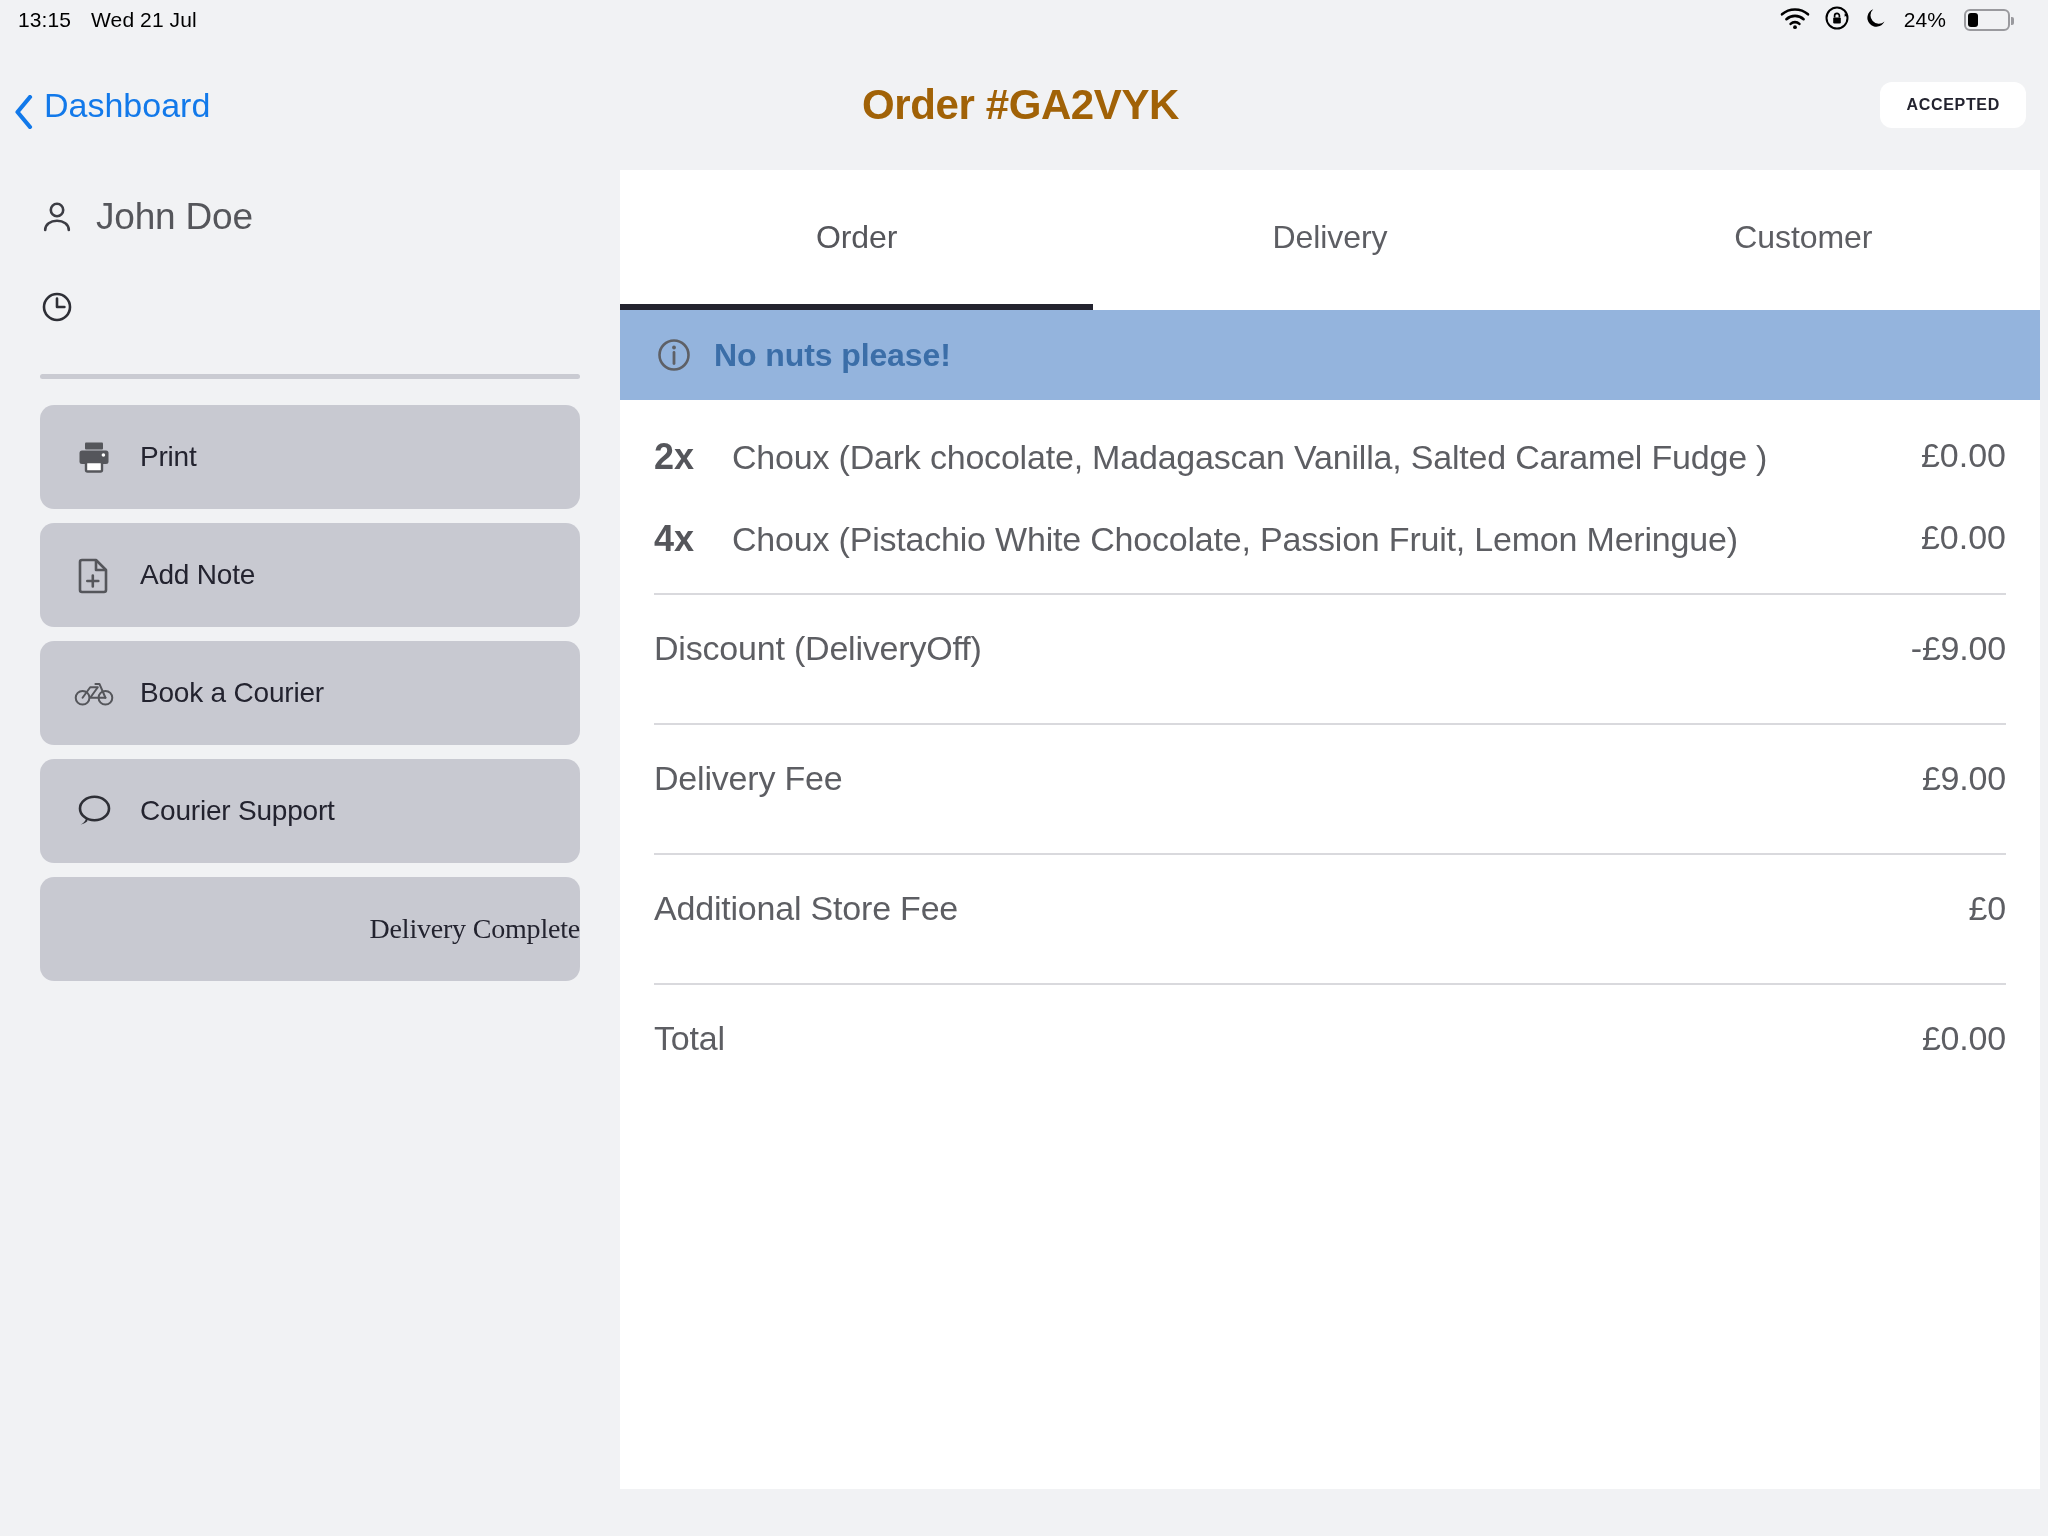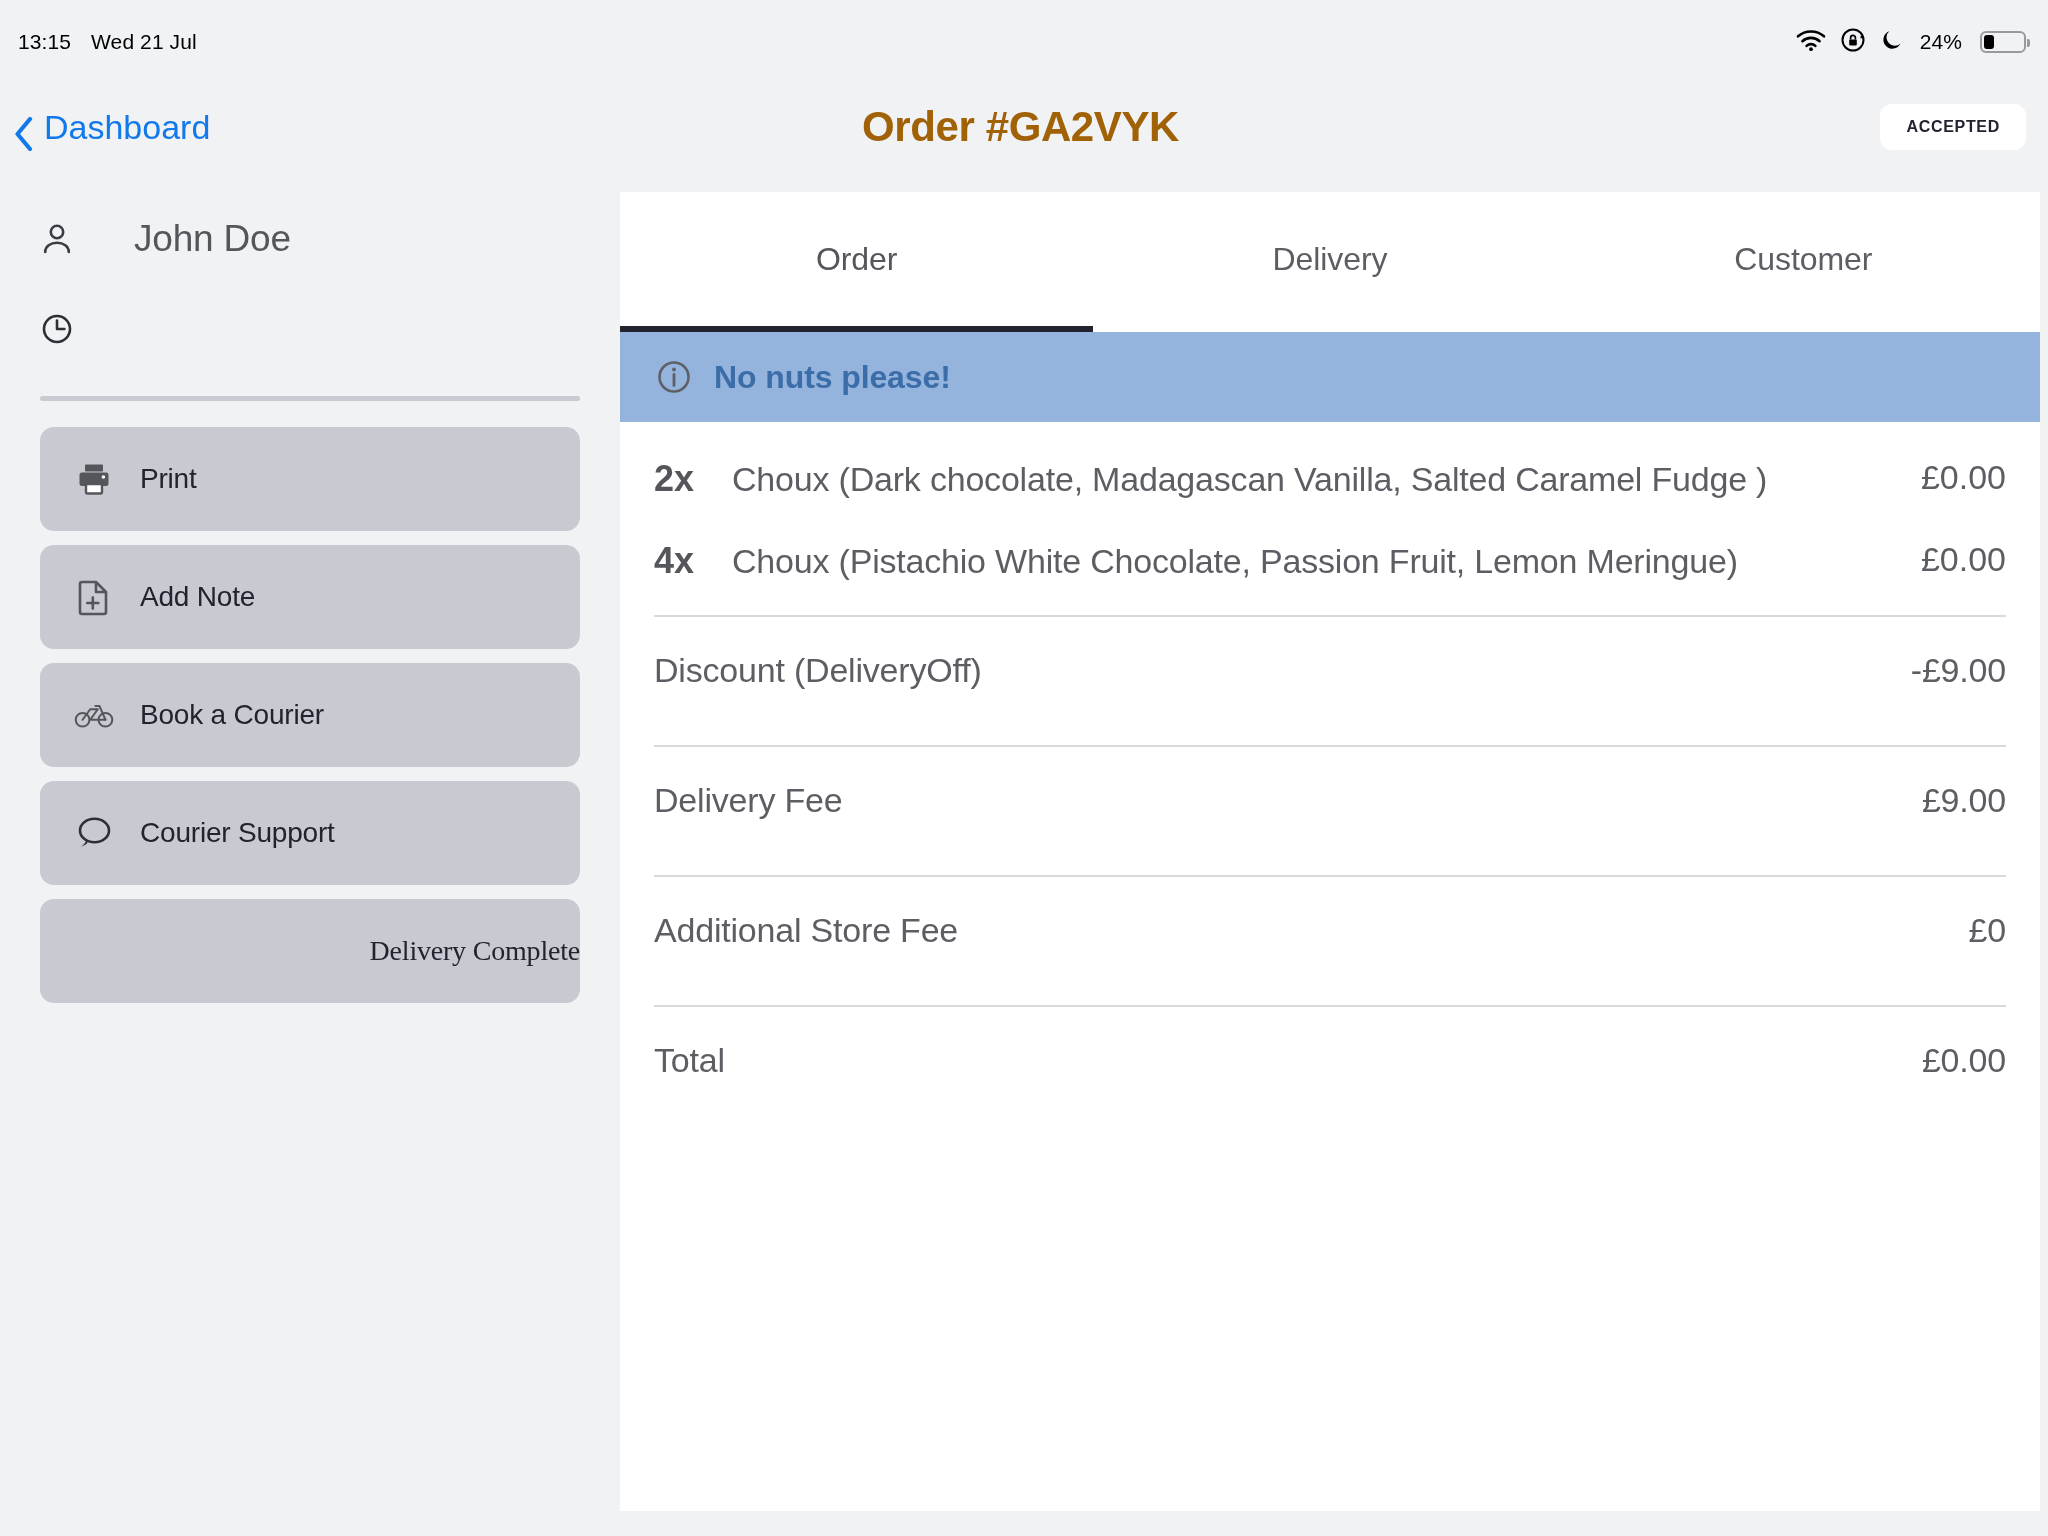--- a/index.html
+++ b/index.html
@@ -14,25 +14,24 @@
     background: #f1f2f4;
     font-family: "Liberation Sans", sans-serif;
     -webkit-font-smoothing: antialiased;
   }
 
   
   .statusbar {
     height: 40px;
     display: flex;
     align-items: center;
-    padding: 0 22px 0 18px;
+    padding: 0 38px 0 18px;
     font-size: 21px;
     color: #000;
     letter-spacing: 0.1px;
-    margin-top: 22px;
   }
   .sb-left { display: flex; align-items: center; gap: 20px; }
   .sb-time { font-weight: 500; }
   .sb-date { font-weight: 500; }
   .sb-spacer { flex: 1; }
   .sb-right { display: flex; align-items: center; gap: 14px; }
   .sb-pct { font-size: 21px; font-weight: 500; margin-left: 2px; }
 
   .battery {
     position: relative;
@@ -123,21 +122,20 @@
   }
   .meta-row .m-icon {
     width: 34px; height: 34px;
     display: flex; align-items: center; justify-content: center;
     flex: none;
   }
   .meta-text {
     font-size: 37px;
     color: #55565b;
     letter-spacing: -0.2px;
-    margin-left: 38px;
   }
   .meta-row.first { margin-top: 12px; }
   .meta-row.second { margin-top: 20px; }
 
   .divider {
     height: 5px;
     background: #cacbd2;
     border-radius: 3px;
     margin: 32px 0 26px 0;
   }

